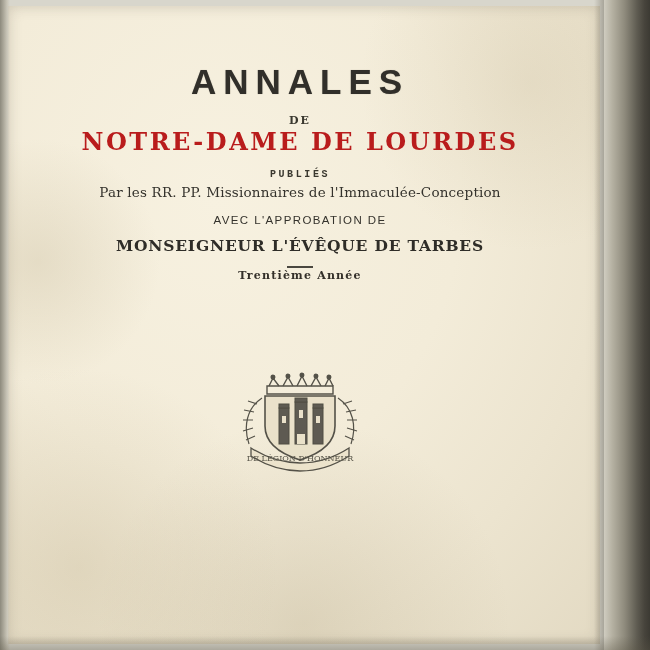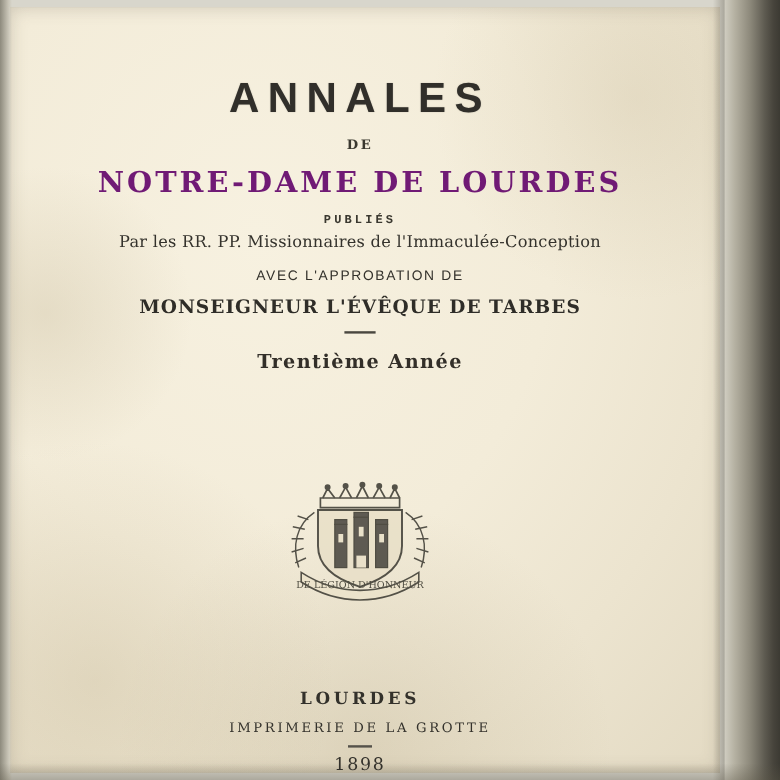--- a/index.html
+++ b/index.html
@@ -108,26 +108,25 @@
   }
   .word-de {
     margin-top: 12px;
     font-family: "DejaVu Serif", serif;
     font-size: 11px;
     letter-spacing: 2px;
     font-weight: 700;
     color: #3a382f;
   }
   .title-sub {
-    margin-top: 10px;
     font-family: "DejaVu Serif", serif;
     font-size: 24px;
     letter-spacing: 2.5px;
     font-weight: 700;
-    color: #701a75;
+    color: #b91c1c;
   }
   .line-publies {
     margin-top: 13px;
     font-family: Liberation Mono, monospace;
     font-size: 10px;
     letter-spacing: 2.6px;
     font-weight: 700;
     color: #3a382f;
   }
   .line-par {
@@ -152,23 +151,23 @@
     font-weight: 700;
     color: #2f2d28;
   }
   .rule {
     width: 26px;
     height: 2px;
     background: #4a473f;
     margin: 11px auto 0 auto;
   }
   .line-annee {
-    margin-top: 14px;
-    font-family: "DejaVu Serif", serif;
-    font-size: 16px;
+    margin-top: 1px;
+    font-family: "DejaVu Serif", serif;
+    font-size: 11px;
     letter-spacing: 1.2px;
     font-weight: 700;
     color: #332f29;
   }
 
   
   .emblem-wrap {
     margin-top: 74px;
     display: flex;
     justify-content: center;
@@ -277,22 +276,15 @@
           <path d="M50 48 l-9 -3 M47 56 l-10 -2 M46 64 l-10 0 M46 72 l-10 3 M48 80 l-9 4"></path>
           <path d="M131 42 C146 52 150 70 144 88"></path>
           <path d="M136 48 l9 -3 M139 56 l10 -2 M140 64 l10 0 M140 72 l10 3 M138 80 l9 4"></path>
         </g>
 
         <path d="M44 92 C75 112 111 112 142 92 L142 100 C111 120 75 120 44 100 Z" fill="#ece3cb" stroke="#3f3d35" stroke-width="1.3"></path>
         <text x="93" y="105" text-anchor="middle" font-family="DejaVu Serif, serif" font-size="8" fill="#3b392f">DE LÉGION D'HONNEUR</text>
       </svg>
     </div>
 
-    <div class="imprint">
-      <div class="imprint-city">LOURDES</div>
-      <div class="imprint-press">IMPRIMERIE DE LA GROTTE</div>
-      <div class="imprint-rule"></div>
-      <div class="imprint-year">1898</div>
-
-    </div>
 
   </div>
 </div>
 
 </body></html>

